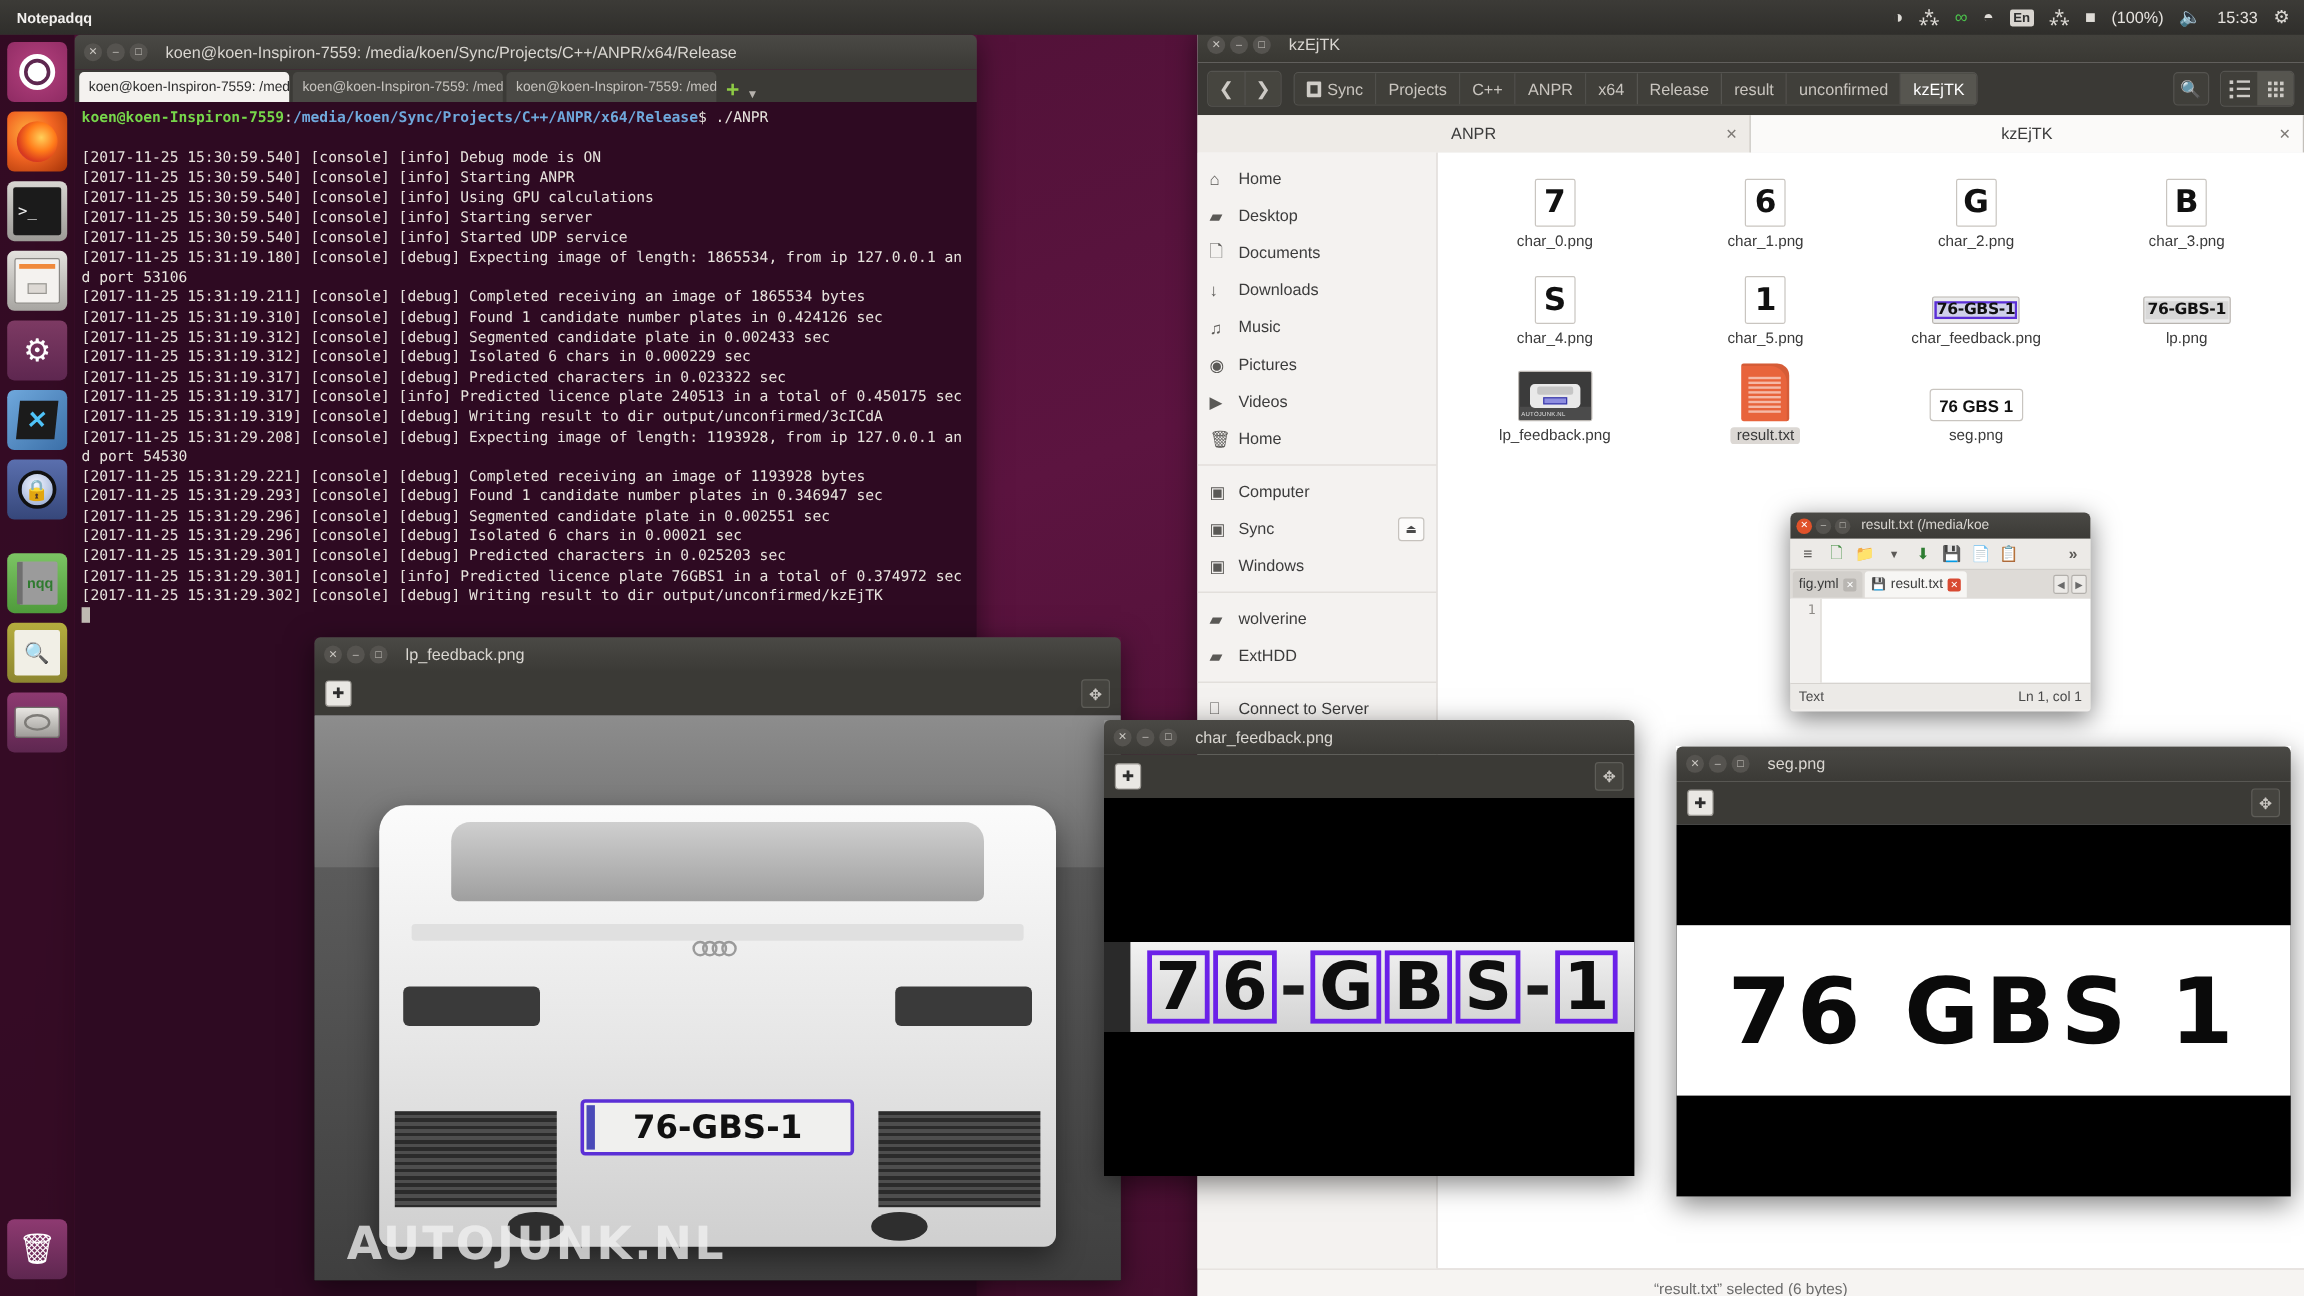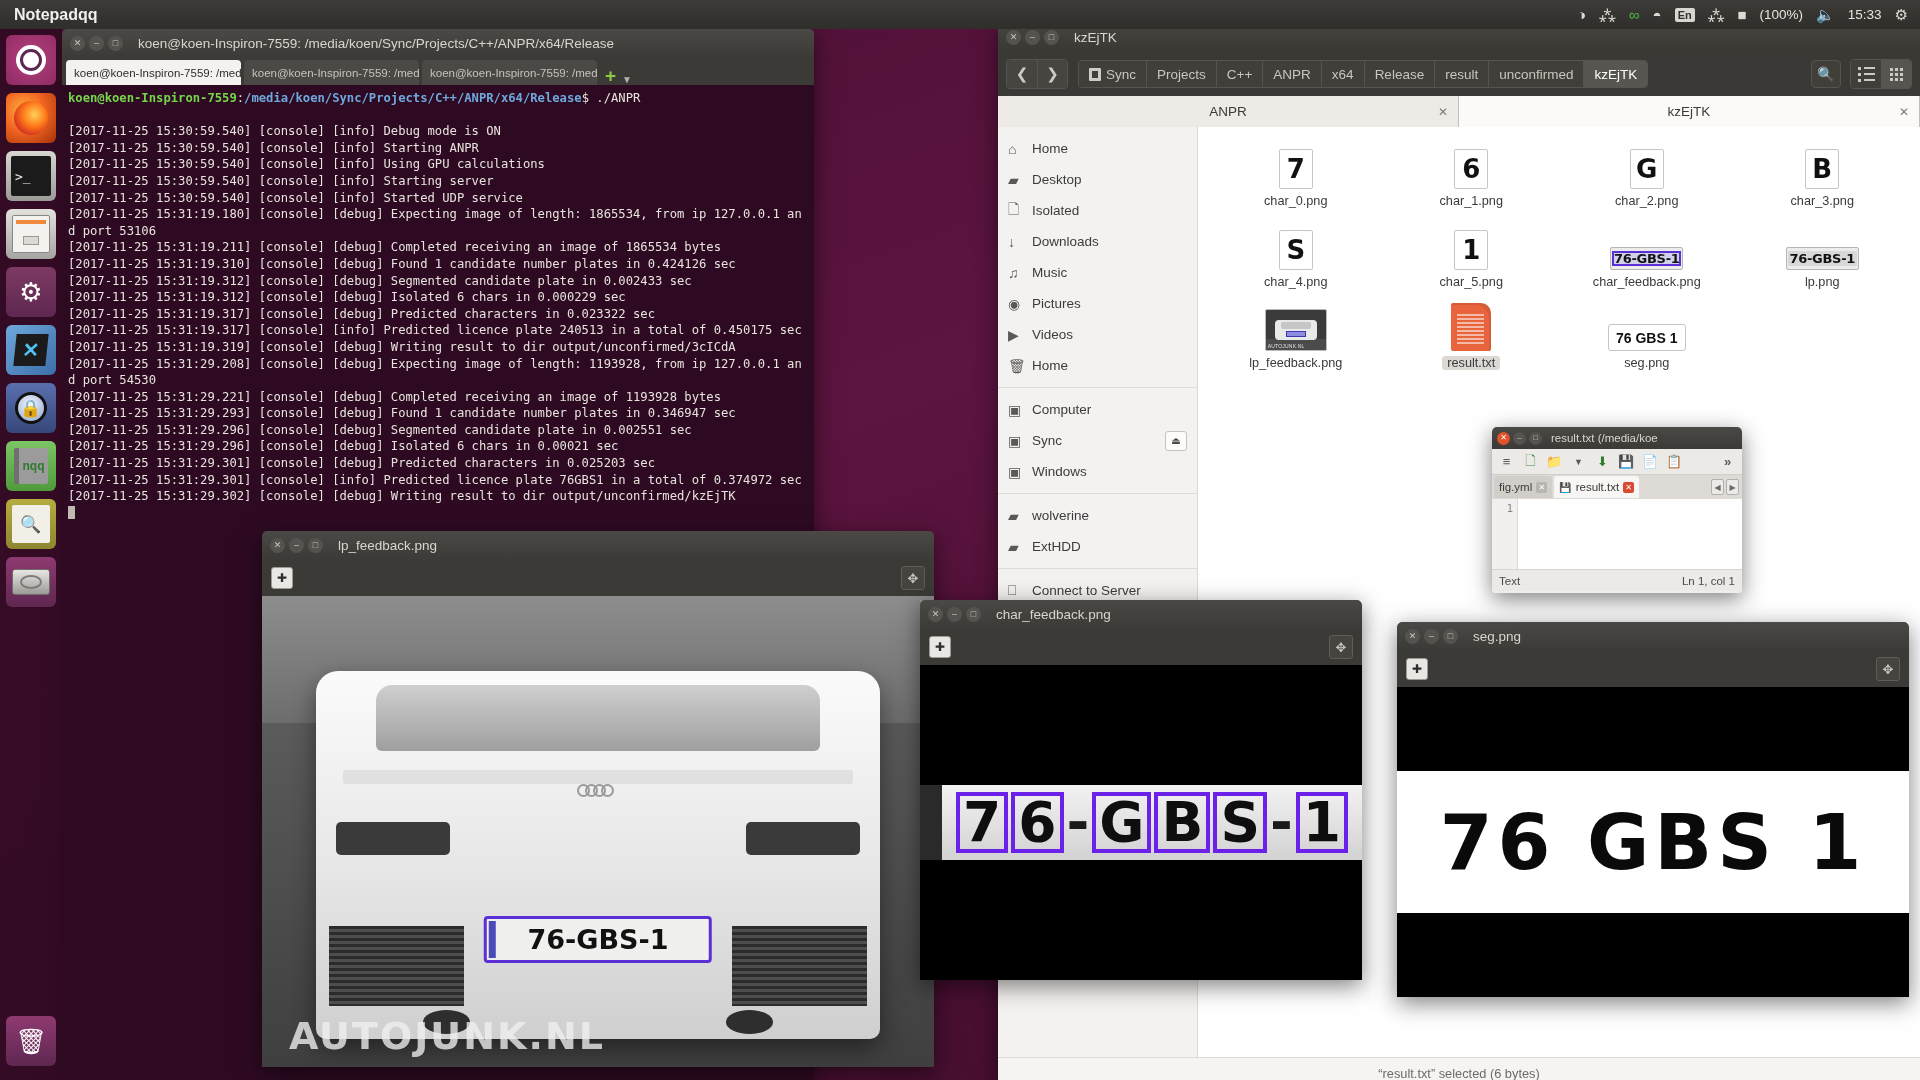--- a/index.html
+++ b/index.html
@@ -15,21 +15,21 @@
     background: linear-gradient(160deg,#4b1033 0%, #5c1440 40%, #3d0c28 100%);
   }
 
   
   #top-panel {
     position: absolute; left:0; top:0; width:1920px; height:29px;
     background: linear-gradient(180deg,#3c3b37 0%, #2f2e2b 100%);
     display:flex; align-items:center; color:#e8e6e3; font-size:14px;
     z-index: 200;
   }
-  #app-menu-title { margin-left: 14px; font-weight: 600; font-size: 16px; color:#f2f0ee;}
+  #app-menu-title { margin-left: 14px; font-weight: 600; font-size: 12px; color:#f2f0ee;}
   #tray { margin-left:auto; display:flex; align-items:center; gap:13px; padding-right:12px; }
   .tray-ico { font-size:15px; color:#dedbd6; line-height:1; display:flex; align-items:center;}
   .tray-text { font-size:13.5px; color:#e6e3df; }
   .kbd-box { background:#d9d5d0; color:#303030; border-radius:2px; font-size:11px; padding:1px 3px; font-weight:600;}
 
   
   #launcher {
     position:absolute; left:0; top:29px; width:62px; height:1051px;
     background: rgba(45,10,32,0.82);
     display:flex; flex-direction:column; align-items:center; padding-top:6px;
@@ -55,21 +55,21 @@
   .ic-files .glyph::before{content:"";position:absolute;left:3px;right:3px;top:4px;height:4px;background:#f08a3c;}
   .ic-files .glyph::after{content:"";position:absolute;left:10px;right:10px;bottom:7px;height:7px;background:#ddd9d4;border:1px solid #9a9893;}
   .ic-tools{background:linear-gradient(180deg,#7d3a63,#5e2750);}
   .ic-tools .glyph{font-size:26px;}
   .ic-vs{background:linear-gradient(135deg,#6fa8dc,#3b6fa8);}
   .ic-vs .glyph{width:32px;height:32px;background:#1b1b1b;transform:skewX(-6deg);color:#4fc3f7;
      display:flex;align-items:center;justify-content:center;font-size:20px;font-weight:700;}
   .ic-kee{background:linear-gradient(180deg,#5a6fae,#36477a);}
   .ic-kee .glyph{width:32px;height:32px;border-radius:50%;background:radial-gradient(circle at 45% 35%,#f2f6ff,#8fa4cf);
      border:3px solid #111; display:flex;align-items:center;justify-content:center;font-size:17px;}
-  .ic-nqq{background:linear-gradient(180deg,#7cc464,#4f9b3b);}
+  .ic-nqq{background:linear-gradient(180deg,#7cc464,#4f9b3b);margin-top:20px;}
   .ic-nqq .glyph{width:34px;height:36px;background:#9b9b9b;border-left:5px solid #6f6f6f;border-radius:2px;
      display:flex;align-items:center;justify-content:center;color:#2f7a2f;font-weight:700;font-size:12px;}
   .ic-prefs{background:linear-gradient(180deg,#b5ad3e,#8d8630);padding:6px;}
   .ic-prefs .glyph{width:100%;height:100%;background:#f1efe6;border-radius:2px;display:flex;align-items:center;justify-content:center;font-size:17px;}
   .ic-disk{background:linear-gradient(180deg,#8e3a71,#5e2750);padding:6px;}
   .ic-disk .glyph{width:100%;height:70%;border-radius:3px;background:linear-gradient(180deg,#e8e6e2,#9d9b97);
      border:1px solid #6f6d69;display:flex;align-items:center;justify-content:center;}
   .ic-disk .glyph::after{content:"";width:18px;height:10px;border-radius:50%;border:2px solid #7d7b77;}
   .ic-trash{margin-top:auto;margin-bottom:14px;background:linear-gradient(180deg,#8e3a71,#5e2750);}
   .ic-trash .glyph{font-size:25px;}
@@ -476,21 +476,21 @@
           <div class="side-item">
             <span class="sico">⌂</span>
             <span class="slabel">Home</span>
           </div>
           <div class="side-item">
             <span class="sico">▰</span>
             <span class="slabel">Desktop</span>
           </div>
           <div class="side-item">
             <span class="sico">🗋</span>
-            <span class="slabel">Isolated</span>
+            <span class="slabel">Documents</span>
           </div>
           <div class="side-item">
             <span class="sico">↓</span>
             <span class="slabel">Downloads</span>
           </div>
           <div class="side-item">
             <span class="sico">♫</span>
             <span class="slabel">Music</span>
           </div>
           <div class="side-item">

